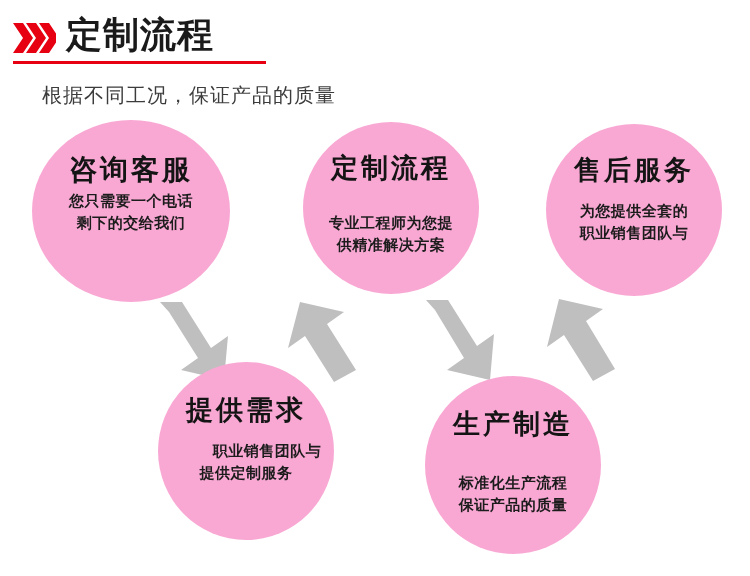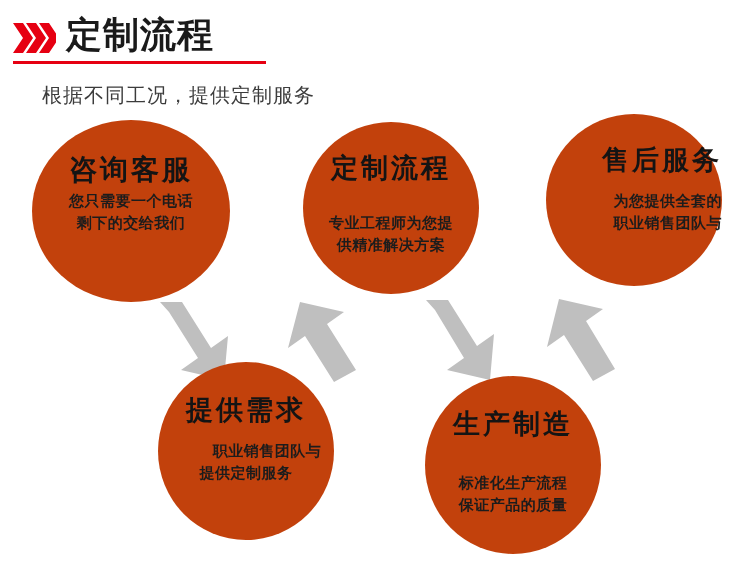--- a/index.html
+++ b/index.html
@@ -70,21 +70,21 @@
   #flow {
     position: absolute;
     left: 0;
     top: 0;
     width: 750px;
     height: 576px;
   }
 
   .node {
     position: absolute;
-    background: #c2410c;
+    background: #f9a8d4;
     border-radius: 50%;
     display: flex;
     flex-direction: column;
     align-items: center;
     justify-content: flex-start;
     box-sizing: border-box;
     text-align: center;
   }
   .node-title {
     font-family: "DejaVu Serif", "Liberation Serif", serif;
@@ -101,21 +101,21 @@
     font-weight: 600;
     color: #1c1c1c;
     letter-spacing: 0.5px;
     line-height: 22px;
     white-space: nowrap;
   }
 
   
   #node-1 { left: 32px;  top: 120px; width: 198px; height: 182px; padding-top: 34px; }
   #node-2 { left: 303px; top: 122px; width: 176px; height: 172px; padding-top: 30px; }
-  #node-3 { left: 546px; top: 114px; width: 176px; height: 172px; padding-top: 30px; align-items: flex-end; }
+  #node-3 { left: 546px; top: 124px; width: 176px; height: 172px; padding-top: 30px; }
   #node-4 { left: 158px; top: 362px; width: 176px; height: 178px; padding-top: 32px; }
   #node-5 { left: 425px; top: 376px; width: 176px; height: 178px; padding-top: 32px; }
 
   #node-1 .node-title { font-size: 28px; }
   #node-1 .node-desc  { font-size: 15px; }
 
   .arrow {
     position: absolute;
   }
   #arrow-1 { left: 148px; top: 300px; width: 92px; height: 84px; }
@@ -133,21 +133,21 @@
     <div id="chevrons">
       <svg width="44" height="34" viewBox="0 0 44 34" xmlns="http://www.w3.org/2000/svg">
         <path d="M1,2 L11,2 L21,17 L11,32 L1,32 L11,17 Z" fill="#e60012"></path>
         <path d="M14,2 L24,2 L34,17 L24,32 L14,32 L24,17 Z" fill="#e60012"></path>
         <path d="M27,2 L37,2 L47,17 L37,32 L27,32 L37,17 Z" fill="#e60012"></path>
       </svg>
     </div>
 
     <div id="page-title">定制流程</div>
     <div id="title-underline"></div>
-    <div id="page-subtitle">根据不同工况，提供定制服务</div>
+    <div id="page-subtitle">根据不同工况，保证产品的质量</div>
 
   </div>
 
   <div id="flow">
 
     <div class="arrow" id="arrow-1">
       <svg width="92" height="84" viewBox="0 0 92 84" xmlns="http://www.w3.org/2000/svg">
         <path d="M12,2 L34,2 L63,48 L80,36 L76,80 L33,70 L50,58 L21,12 Z" fill="#bfbfbf"></path>
       </svg>
     </div>

